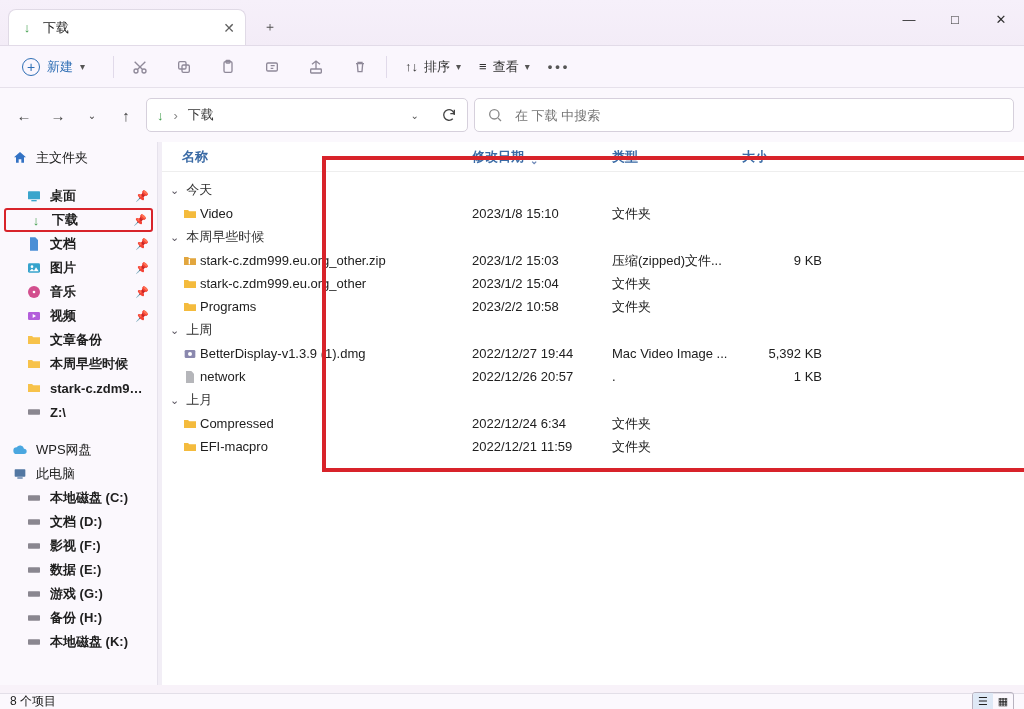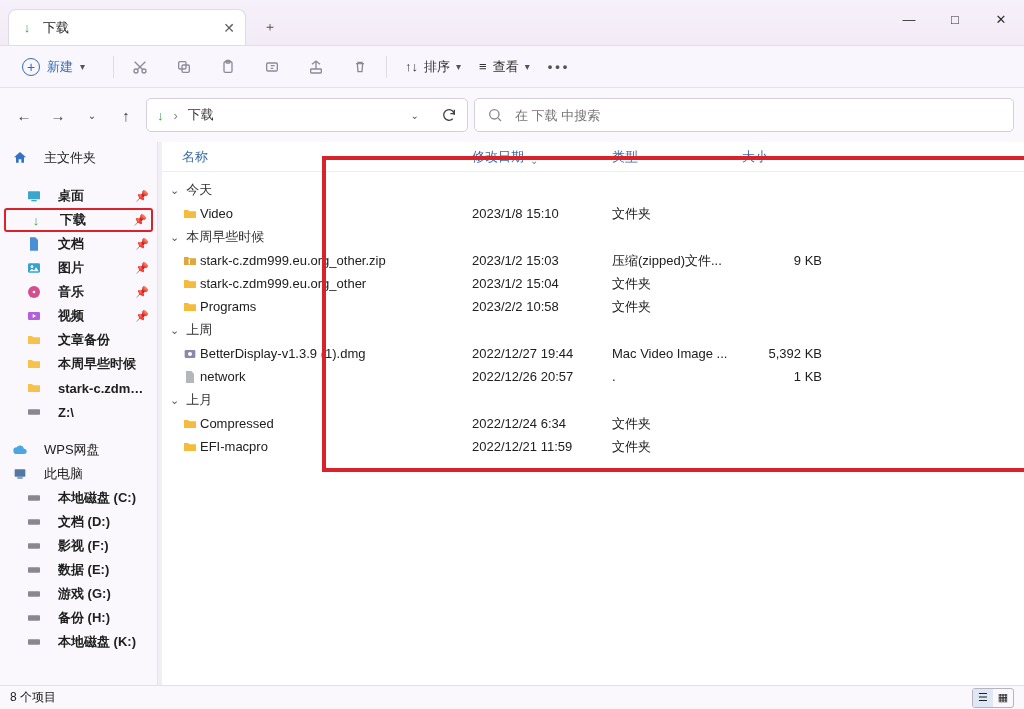--- a/index.html
+++ b/index.html
@@ -104,21 +104,21 @@
     background:#fbf8fd;
     position:relative;
   }
   .sb-divider{width:4px;background:#f2eef6;}
   .content{
     flex:1; background:#fff; position:relative; overflow:auto;
   }
 
   
   .sb-item{
-    display:flex; align-items:center; gap:16px;
+    display:flex; align-items:center; gap:8px;
     padding:4px 8px; border-radius:3px; cursor:pointer;
     height:24px;
     position:relative;
   }
   .sb-item .lbl{flex:1;white-space:nowrap;overflow:hidden;text-overflow:ellipsis;}
   .pin{color:#6f6a78;font-size:11px;position:absolute;right:4px;}
   .sb-sel{border:2px solid #d8232a;}
   .sb-spacer{height:14px;}
   .sb-ind{padding-left:22px;font-weight:bold;}
   .ic{width:16px;height:16px;display:flex;align-items:center;justify-content:center;}
@@ -136,21 +136,21 @@
   
   .cols{
     height:30px; display:grid;
     grid-template-columns: 290px 140px 130px 100px 1fr;
     align-items:center;
     color:#3a6aa5;
     border-bottom:1px solid #eee;
     padding-left:20px;
     font-size:13px;
   }
-  .colh{cursor:pointer;display:flex;align-items:flex-end;gap:6px;}
+  .colh{cursor:pointer;display:flex;align-items:flex-end;gap:6px;font-weight:bold;}
   .sort-ind{font-size:10px;color:#6b86b6;}
 
   .red-box{
     position:absolute;
     left:160px; top:14px;
     width:784px; height:316px;
     border:4px solid #d8232a;
     pointer-events:none;
   }
 
@@ -171,21 +171,21 @@
     cursor:pointer;
     font-size:13px;
   }
   .row .nm{display:flex;align-items:center;gap:2px;}
   .row .size{text-align:right;padding-right:20px;}
   .ficon{width:16px;height:16px;display:inline-flex;align-items:center;justify-content:center;}
 
   
   .status{
     position:absolute; left:0; bottom:0; right:0;
-    height:24px; border-top:1px solid #e3dfe8;
+    height:16px; border-top:1px solid #e3dfe8;
     background:#fbf8fd;
     display:flex;align-items:center;padding:0 10px;
     font-size:12px;
   }
   .status .spacer{flex:1;}
   .view-toggle{display:flex;gap:0;border:1px solid #b8b3c0;border-radius:3px;overflow:hidden;}
   .view-toggle .vt{width:20px;height:18px;display:flex;align-items:center;justify-content:center;font-size:11px;cursor:pointer;}
   .view-toggle .vt.act{background:#dfe9f6;}
 
   svg{width:16px;height:16px;display:block;}

